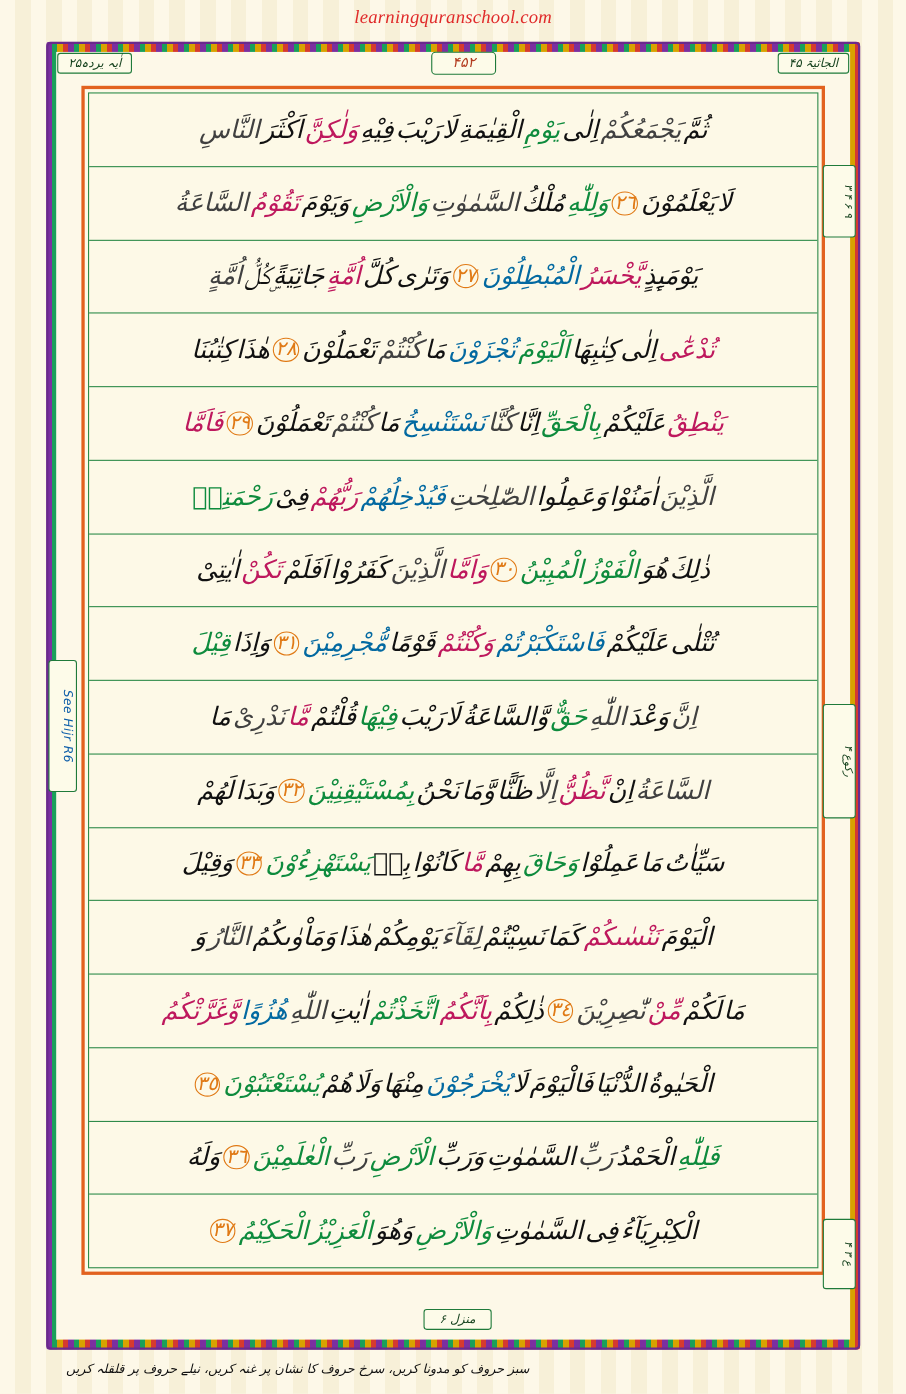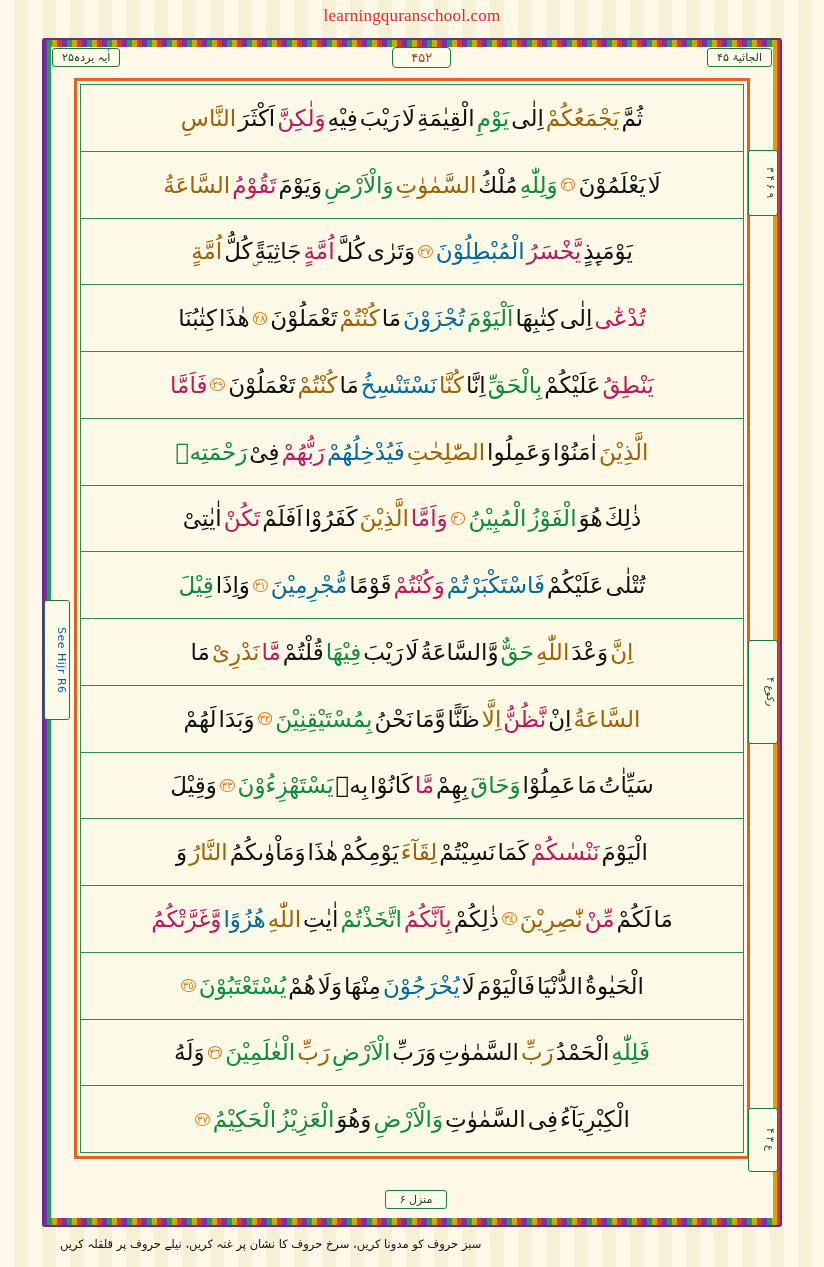--- a/index.html
+++ b/index.html
@@ -8,20 +8,21 @@
     background:#fbf6e4;
     font-family:"DejaVu Sans", sans-serif;
     overflow:hidden;
     position:relative;
   }
   .page{
     position:absolute;inset:0;
     background:
       repeating-linear-gradient(90deg,
         #fdf8e8 0px,#fdf8e8 14px,#f7f0d8 14px,#f7f0d8 28px);
+    font-style: italic;
   }
   .watermark{
     position:absolute;top:6px;left:0;width:100%;
     text-align:center;
     color:#e02a2a;
     font-size:17px;
     font-family:"Liberation Serif", serif;
     letter-spacing:.2px;
   }
 
@@ -99,27 +100,27 @@
     letter-spacing:-0.5px;
     font-family:"DejaVu Sans", sans-serif;
     white-space:nowrap;
     overflow:hidden;
   }
   .ayah-line:last-child{border-bottom:none;}
   .ayah-line span{padding:0 1px;}
 
   
   .c-black{color:#111;}
-  .c-red{color:#a16207;}
+  .c-red{color:#404040;}
   .c-green{color:#0e8b3d;}
   .c-blue{color:#0369a1;}
   .c-pink{color:#be185d;}
   .ayah-num{
     color:#e07a16;
-    font-size:10px;
+    font-size:18px;
     border:1.4px solid #e07a16;
     border-radius:50%;
     padding:0 3px;
     display:inline-block;
     line-height:1.1;
     margin:0 2px;
   }
 
   
   .side-marker{

